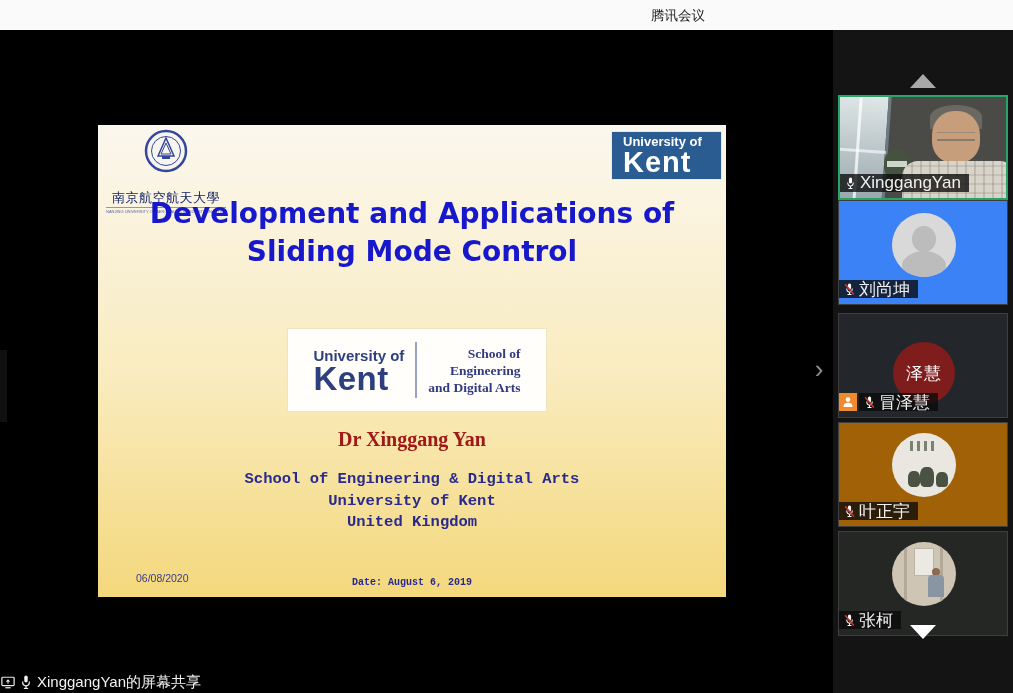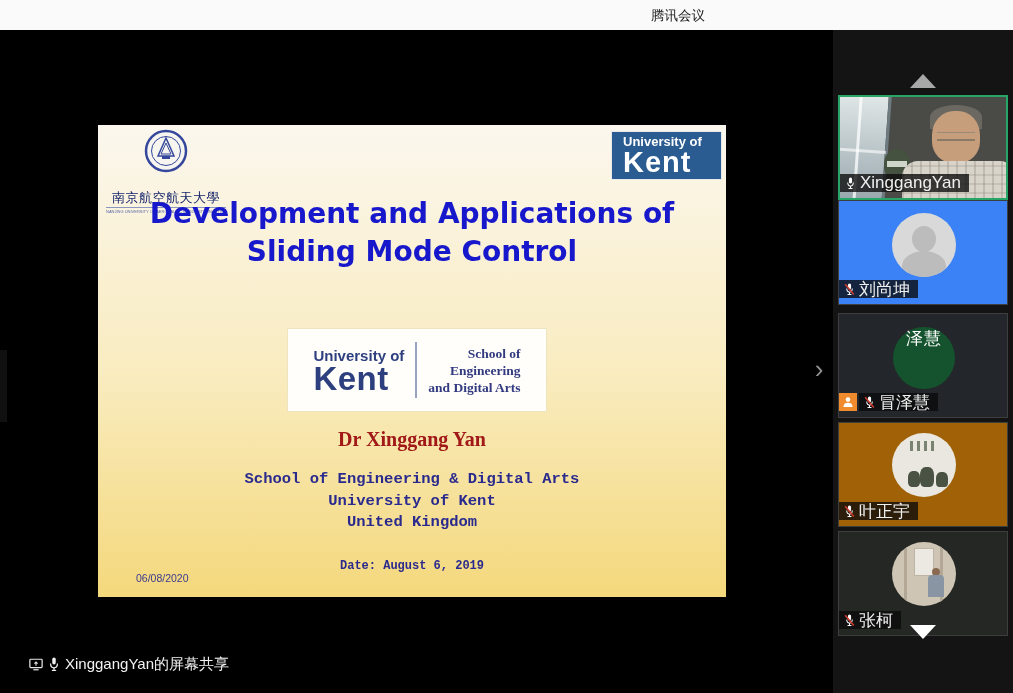--- a/index.html
+++ b/index.html
@@ -32,21 +32,21 @@
              box-shadow:0 0 0 1px #eee4c0; display:flex; align-items:center; justify-content:center; gap:11px; }
   .deptbox .univ { color:#2d3f7e; text-align:left; }
   .deptbox .u1 { font-size:15px; font-weight:bold; }
   .deptbox .u2 { font-size:33px; font-weight:bold; line-height:29px; letter-spacing:.5px; }
   .deptbox .divider { width:2px; height:56px; background:#98a2c2; }
   .deptbox .school { font-family:"Liberation Serif",serif; font-weight:bold; font-size:13.5px; line-height:17px; color:#323a80; text-align:right; }
   .presenter { position:absolute; top:303px; width:100%; text-align:center; font-family:"Liberation Serif",serif;
                font-weight:bold; font-size:20px; color:#a01818; }
   .affil { position:absolute; width:100%; text-align:center; font-family:Liberation Mono, monospace;
            font-weight:bold; font-size:15.5px; color:#2a2a8e; }
-  .a1{top:345px;} .a2{top:367px;} .a3{top:388px;} .dateline{top:434px; font-size:12px;}
+  .a1{top:345px;} .a2{top:367px;} .a3{top:388px;} .dateline{top:452px; font-size:10px;}
   .footer-date { position:absolute; left:38px; top:447px; font-size:10.5px; color:#3a3a8e; }
 
   
   .sidebar { position:absolute; left:833px; top:30px; width:180px; height:663px; background:#141414; }
   .scroll-up { position:absolute; top:40px; left:0; width:100%; height:22px; display:flex; justify-content:center; align-items:center; cursor:pointer; }
   .tri-up { width:0; height:0; border-left:13px solid transparent; border-right:13px solid transparent; border-bottom:14px solid #a8a8a8; }
   .scroll-down { position:absolute; top:595px; left:0; width:100%; height:20px; display:flex; justify-content:center; cursor:pointer; z-index:5; }
   .tri-down { width:0; height:0; border-left:13px solid transparent; border-right:13px solid transparent; border-top:14px solid #ffffff; }
 
   .thumb { position:absolute; left:5px; width:170px; height:105px; background:#24262a; border:1px solid #3e3e3e;
@@ -72,41 +72,41 @@
   .person-body { position:absolute; left:62px; top:64px; width:112px; height:42px; background:#d8d4ca; border-radius:16px 14px 0 0;
     background-image:repeating-linear-gradient(90deg, rgba(120,110,100,.25) 0 2px, transparent 2px 9px),
                      repeating-linear-gradient(0deg, rgba(120,110,100,.18) 0 2px, transparent 2px 9px); }
 
   
   .sil-circle { position:absolute; left:53px; top:12px; width:64px; height:64px; border-radius:50%; background:#d9d9d9; overflow:hidden; }
   .sil-head { position:absolute; left:20px; top:13px; width:24px; height:26px; border-radius:50%; background:#bcbcbc; }
   .sil-body { position:absolute; left:10px; top:38px; width:44px; height:30px; border-radius:50% 50% 0 0; background:#bcbcbc; }
 
   
-  .blue-avatar { position:absolute; left:54px; top:13px; width:62px; height:62px; border-radius:50%; background:#14532d;
-                 color:#fff; font-size:17px; display:flex; align-items:flex-start; justify-content:center; letter-spacing:1px; }
+  .blue-avatar { position:absolute; left:54px; top:28px; width:62px; height:62px; border-radius:50%; background:#7f1d1d;
+                 color:#fff; font-size:17px; display:flex; align-items:center; justify-content:center; letter-spacing:1px; }
 
   
   .photo-circle { position:absolute; left:53px; top:10px; width:64px; height:64px; border-radius:50%; overflow:hidden; }
   .p4 { background:#e9e7df; }
   .p4 .mark { position:absolute; top:8px; left:18px; width:28px; height:10px;
               background:repeating-linear-gradient(90deg,#7a8272 0 3px, transparent 3px 7px); }
   .fig { position:absolute; bottom:10px; width:12px; height:20px; background:#4a5244; border-radius:40% 40% 30% 30%; }
   .f1{left:16px; height:16px;} .f2{left:28px; width:14px;} .f3{left:44px; height:15px;}
 
   
   .p5 { background:#cfc5b4; }
   .p5 .poster { position:absolute; left:22px; top:6px; width:20px; height:28px; background:#ece9e2; border:1px solid #bdb4a4; }
   .p5 .bline { position:absolute; left:12px; top:0; width:3px; height:64px; background:#b3a globalization896; background:#b3a896; }
   .p5 .bline2 { position:absolute; left:48px; top:0; width:3px; height:64px; background:#b3a896; }
   .p5 .guy-head { position:absolute; left:40px; top:26px; width:8px; height:8px; border-radius:50%; background:#8a6a52; }
   .p5 .guy-body { position:absolute; left:36px; top:33px; width:16px; height:22px; border-radius:4px 4px 0 0; background:#8a95a4; }
 
   
-  .statusbar { position:absolute; left:0; top:653px; height:22px; display:flex; align-items:center; gap:5px; padding-left:1px;margin-left:28px; }
+  .statusbar { position:absolute; left:0; top:671px; height:22px; display:flex; align-items:center; gap:5px; padding-left:1px; }
   .statusbar .lbl { font-size:15px; color:#f2f2f2; }
 </style>
 </head>
 <body>
 
 <div class="screen">
 
   <div class="topbar">
     <span class="title">腾讯会议</span>
   </div>

